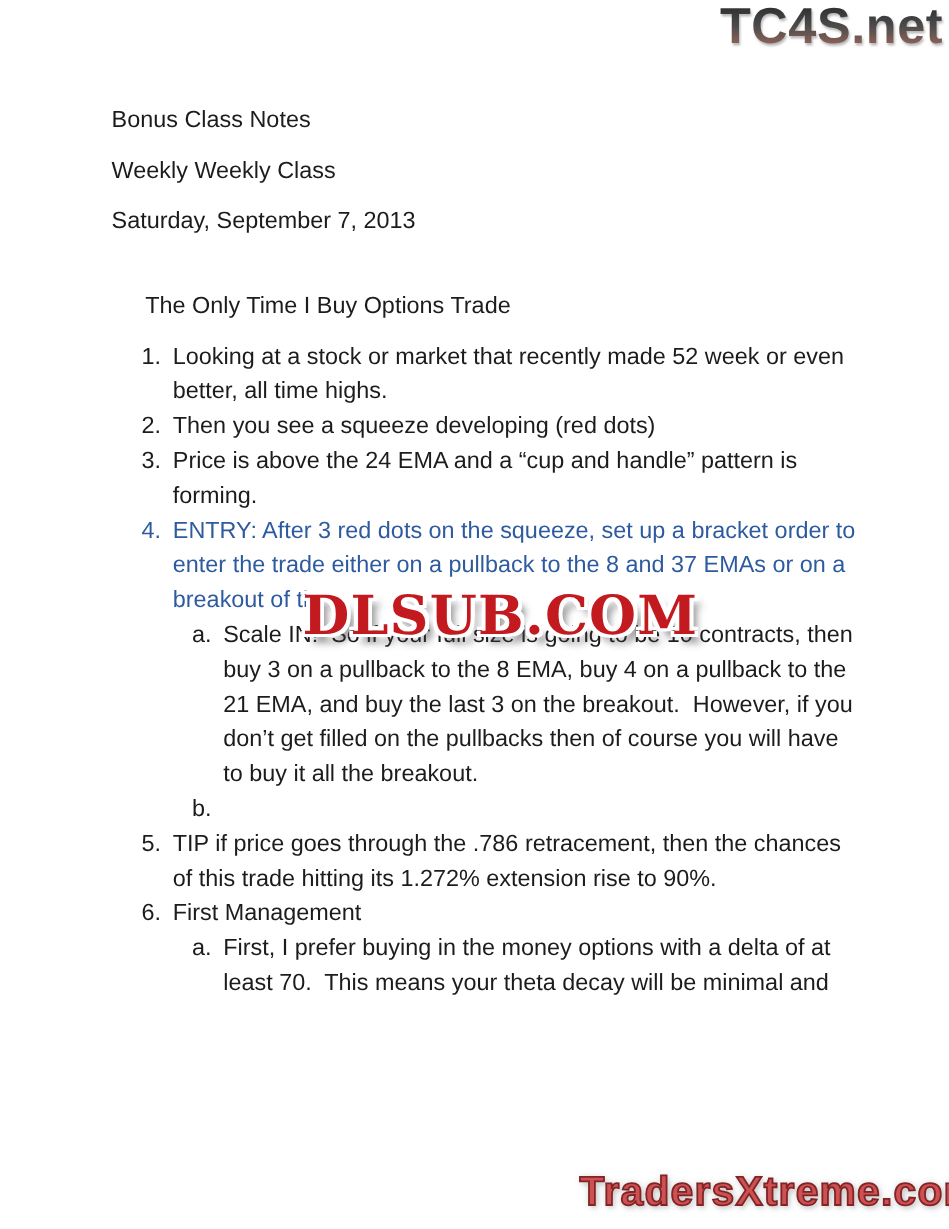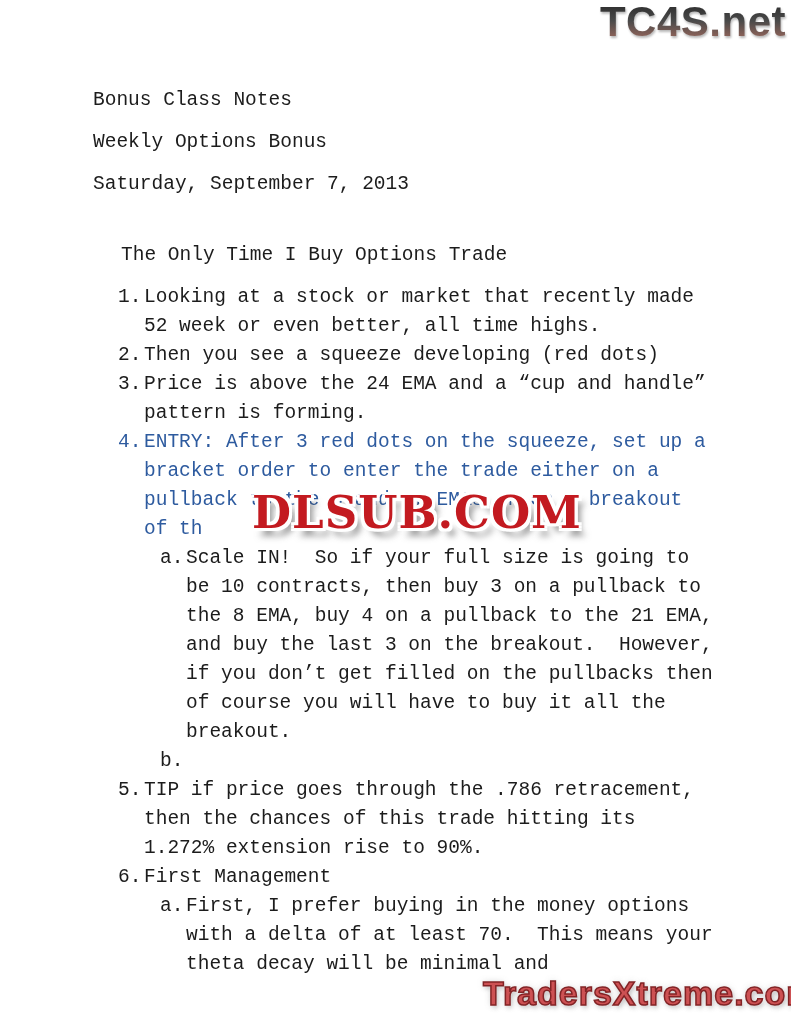--- a/index.html
+++ b/index.html
@@ -29,21 +29,20 @@
 
   
   .content {
     position: absolute;
     left: 93px;
     top: 86px;
     width: 620px;
     font-size: 19.5px;
     line-height: 29px;
     color: #1c1c1c;
-    font-family: Liberation Mono, monospace;
   }
   .para { margin: 0 0 13px 0; }
   .heading { margin-top: 42px; margin-left: 28px; }
   .list { margin-top: 0; }
   .li { display: flex; }
   .li .marker { flex: 0 0 26px; }
   .li.l1 { padding-left: 25px; }
   .li.l2 { padding-left: 67px; }
   .li.blue { color: #2e5b9f; }
   .li .text { flex: 1; white-space: pre-wrap; }
@@ -86,21 +85,21 @@
 </head>
 <body>
 
 <div class="page">
 
   <div class="tc4s-logo">TC4S.net</div>
 
   <div class="content">
 
     <p class="para">Bonus Class Notes</p>
-    <p class="para">Weekly Options Bonus</p>
+    <p class="para">Weekly Weekly Class</p>
     <p class="para">Saturday, September 7, 2013</p>
 
     <p class="para heading">The Only Time I Buy Options Trade</p>
 
     <div class="list">
 
       <div class="li l1">
         <span class="marker">1.</span>
         <span class="text">Looking at a stock or market that recently made 52 week or even better, all time highs.</span>
       </div>

